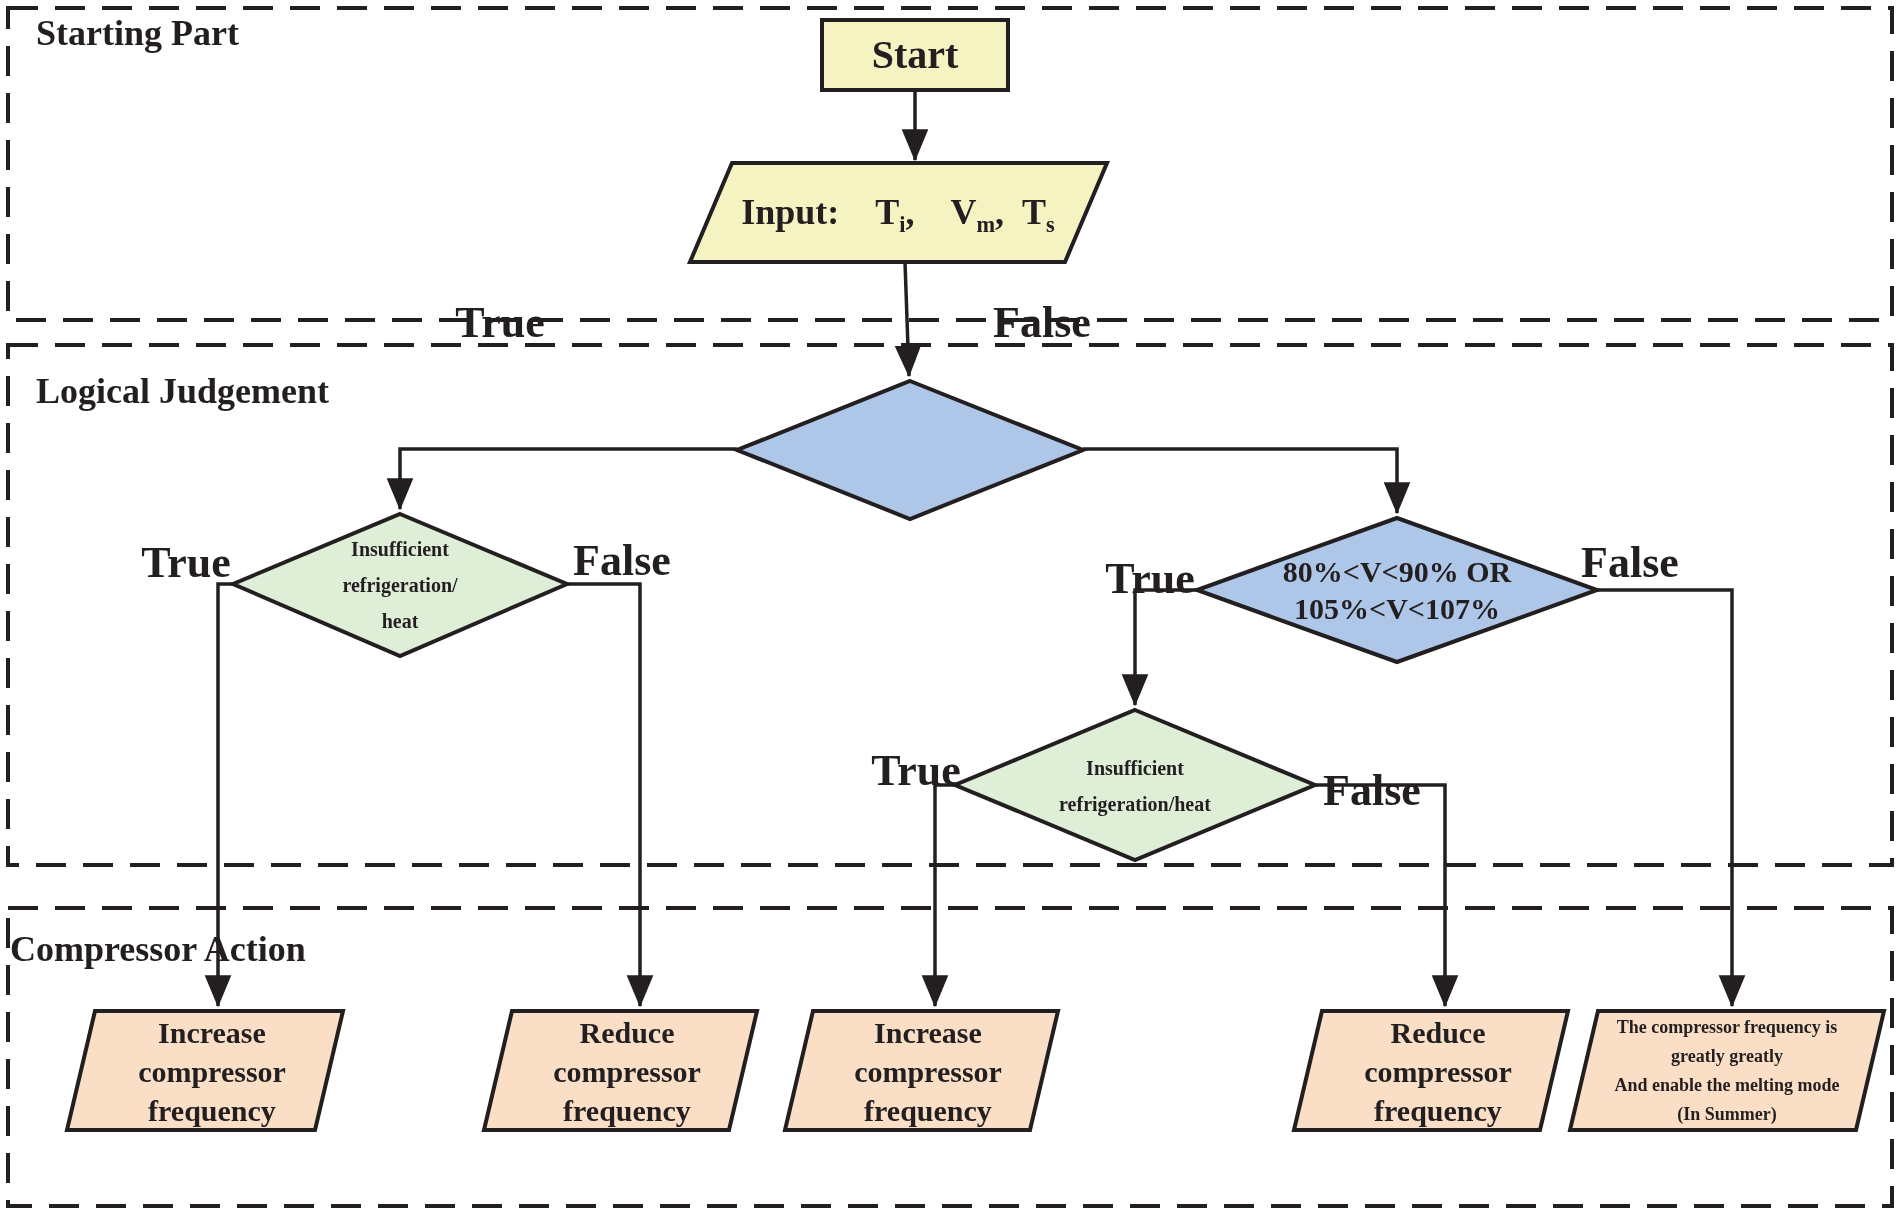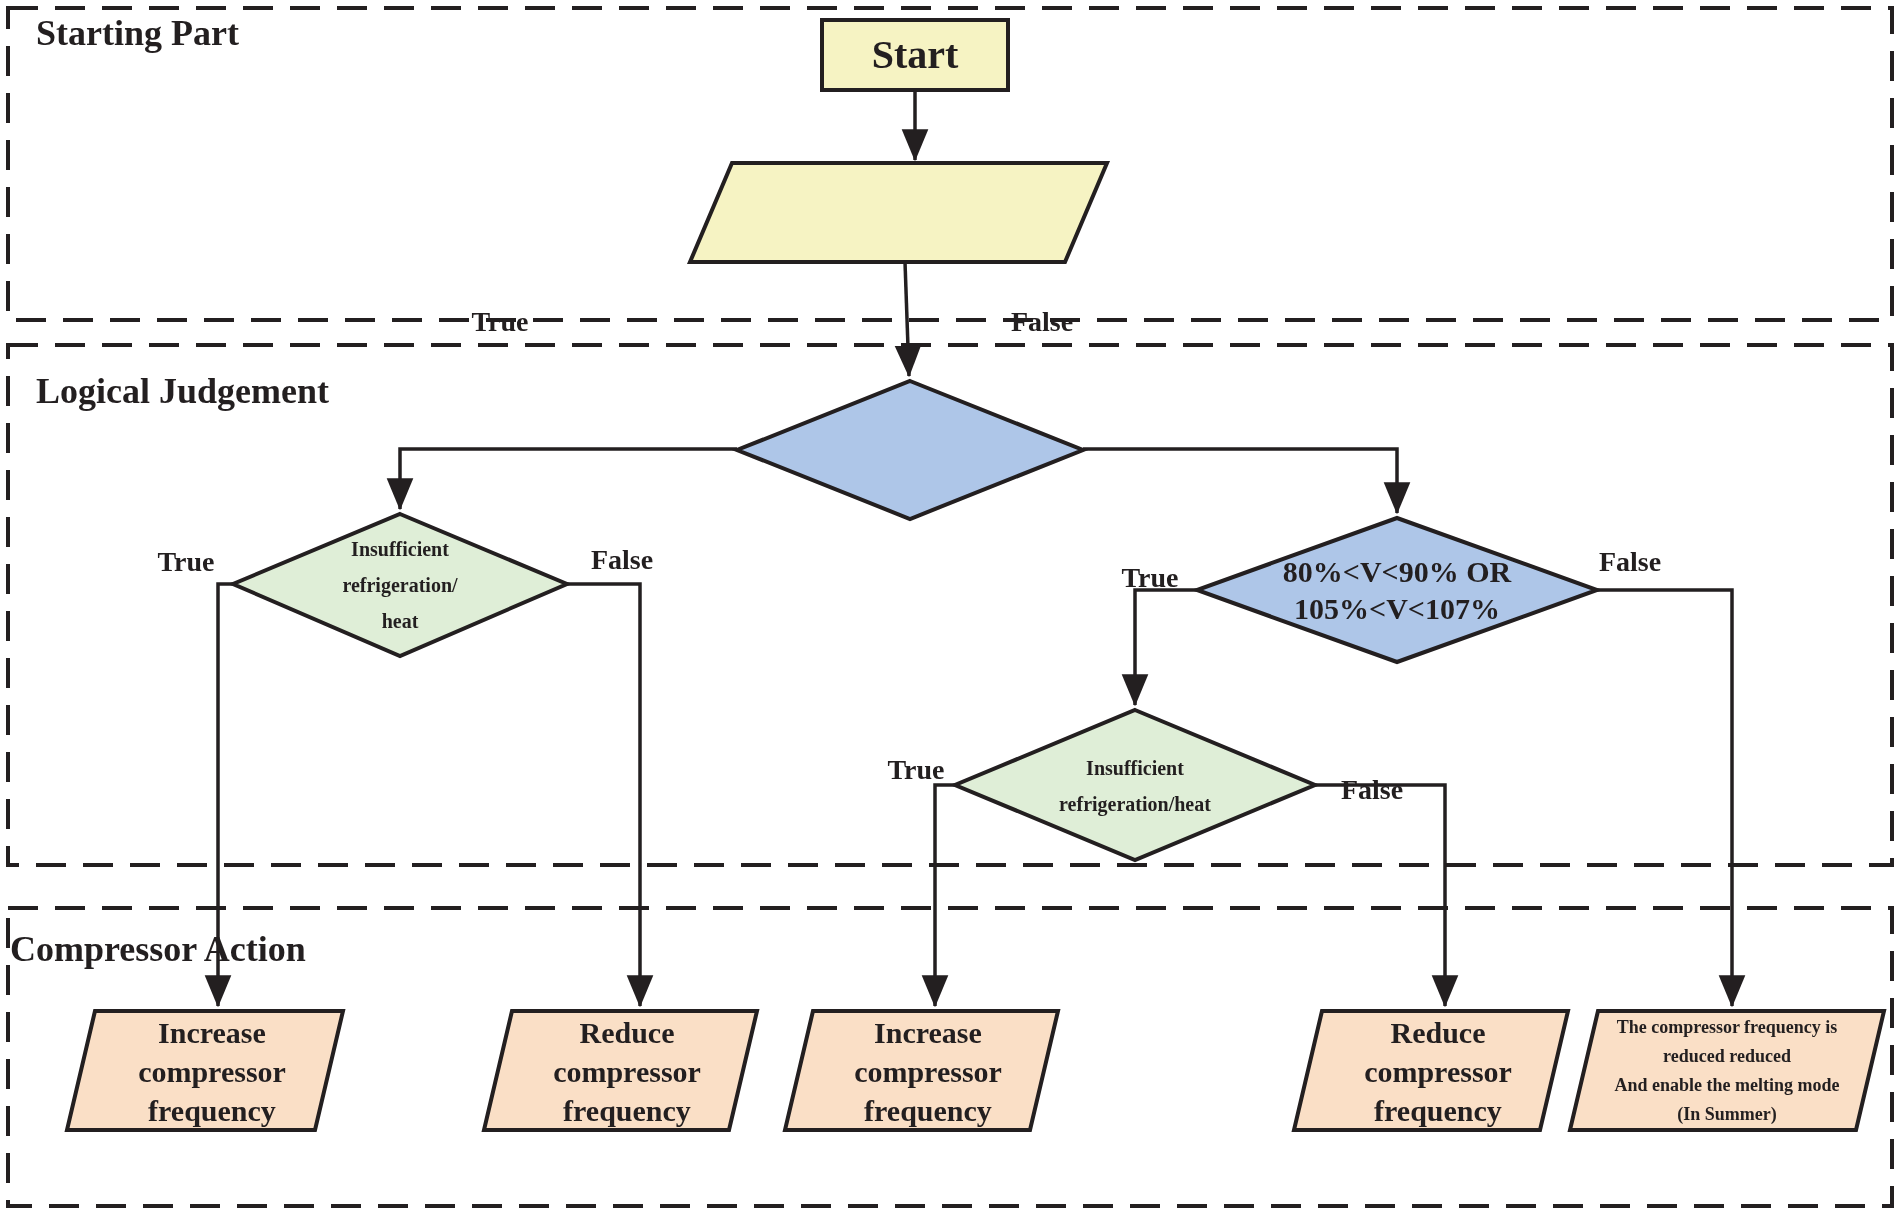--- a/index.html
+++ b/index.html
@@ -4,21 +4,21 @@
 <style>
   html,body{margin:0;padding:0;background:#ffffff;}
   .stage{
     position:relative;width:1900px;height:1214px;background:#ffffff;overflow:hidden;
     font-family:"Liberation Serif","DejaVu Serif",serif;
     color:#231f20;font-weight:bold;
   }
   .layer{position:absolute;left:0;top:0;}
   .txt{position:absolute;transform:translate(-50%,-50%);text-align:center;white-space:nowrap;}
   .sec-label{position:absolute;font-size:36px;white-space:nowrap;}
-  .branch{font-size:28px;}
+  .branch{font-size:44px;}
   .start-label{font-size:40px;}
   .input-label{font-size:36px;display:flex;align-items:baseline;}
   .input-label .var{margin-left:36px;}
   .input-label .var.last{margin-left:18px;}
   .input-label sub{font-size:0.62em;line-height:0;}
   .d1-label{font-size:36px;}
   .d2-label{font-size:30px;line-height:37px;}
   .gd-label{font-size:20px;line-height:36px;}
   .action-label{font-size:30px;line-height:39px;margin-left:7px;}
   .action-label-wide{font-size:18px;line-height:29px;}
@@ -66,20 +66,26 @@
       <polygon points="1598,1011 1884,1011 1856,1130 1570,1130" fill="#fadfc6"></polygon>
     </g>
   </svg>
 
   <div class="sec-label" style="left:36px;top:12px;">Starting Part</div>
   <div class="sec-label" style="left:10px;top:928px;">Compressor Action</div>
   <div class="sec-label" style="left:36px;top:370px;">Logical Judgement</div>
 
   <div class="txt start-label" style="left:915px;top:54px;">Start</div>
 
+  <div class="txt input-label" style="left:898px;top:212px;">
+    <span>Input:</span>
+    <span class="var"><span>T</span><sub>i</sub><span>,</span></span>
+    <span class="var"><span>V</span><sub>m</sub><span>,</span></span>
+    <span class="var last"><span>T</span><sub>s</sub><span></span></span>
+  </div>
 
 
   <div class="txt gd-label" style="left:400px;top:585px;">
     <div>Insufficient</div>
     <div>refrigeration/</div>
     <div>heat</div>
   </div>
 
   <div class="txt d2-label" style="left:1397px;top:590px;">
     <div>80%&lt;V&lt;90% OR</div>
@@ -115,18 +121,18 @@
     <div>compressor</div>
     <div>frequency</div>
   </div>
   <div class="txt action-label" style="left:1431px;top:1071px;">
     <div>Reduce</div>
     <div>compressor</div>
     <div>frequency</div>
   </div>
   <div class="txt action-label-wide" style="left:1727px;top:1071px;">
     <div>The compressor frequency is</div>
-    <div>reduced reduced</div>
+    <div>greatly greatly</div>
     <div>And enable the melting mode</div>
     <div>(In Summer)</div>
   </div>
 
 </div>
 
 </body></html>

